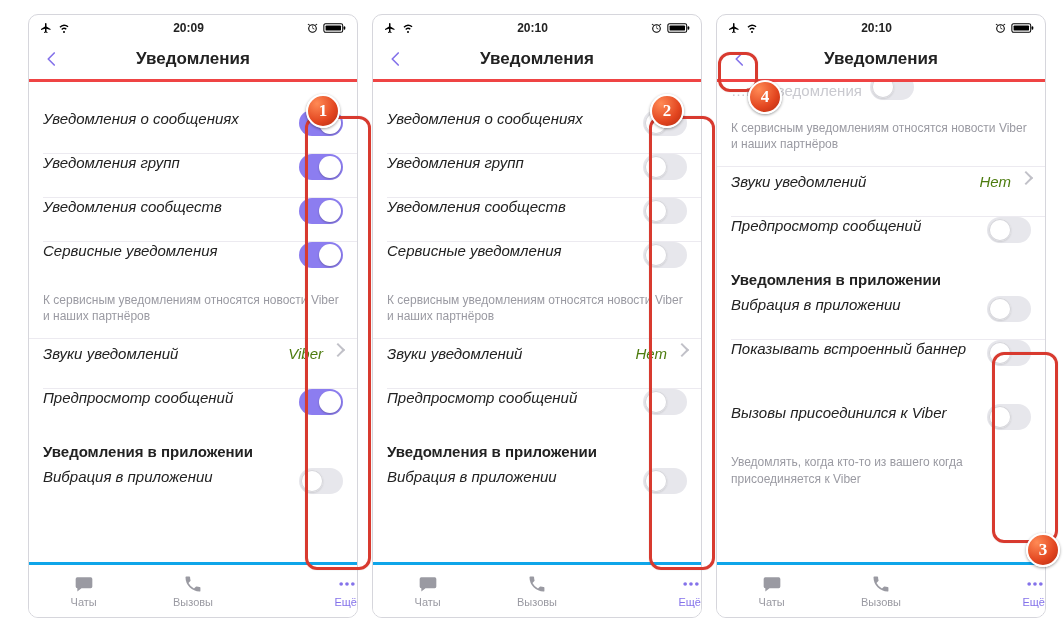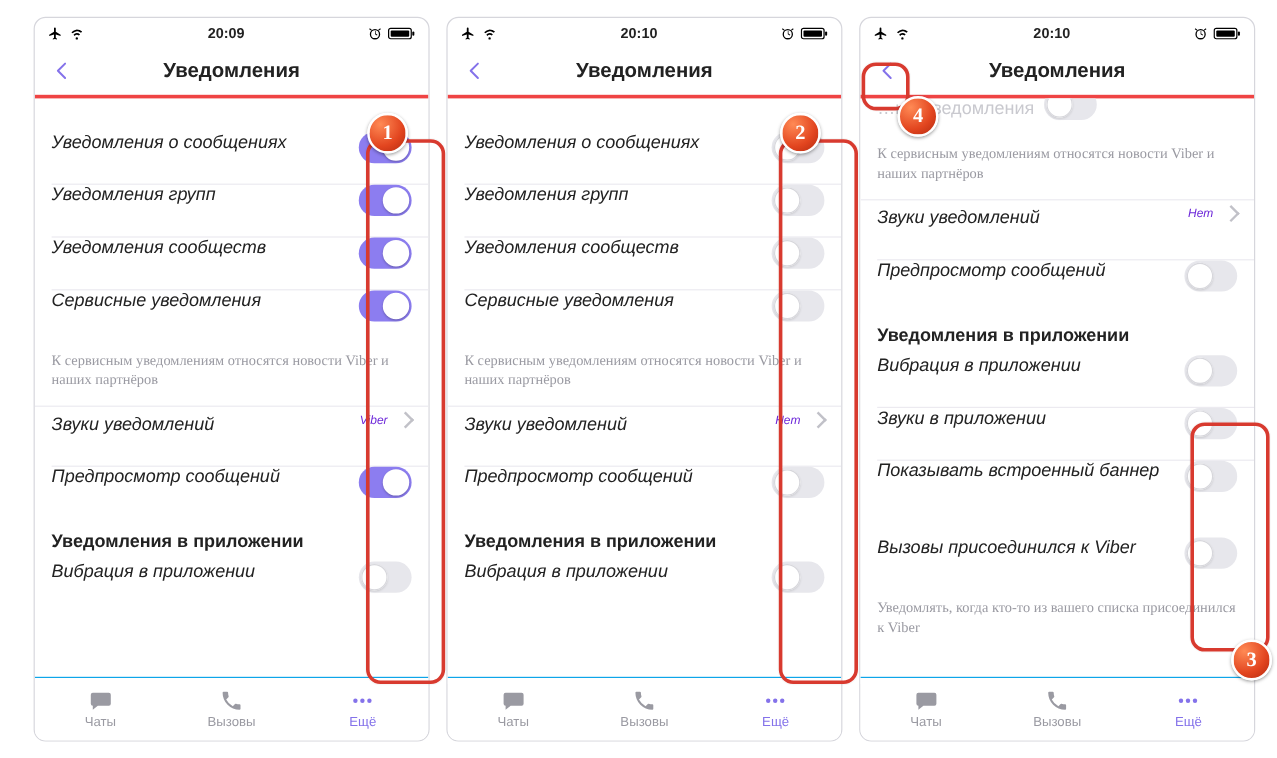--- a/index.html
+++ b/index.html
@@ -70,41 +70,40 @@
   .row {
     display:flex;
     align-items:flex-start;
     min-height: 44px;
     padding: 0 14px;
     font-size:15px;
     position: relative;
     font-style: italic;
   }
   .row .label { flex:1 1 auto; white-space:nowrap; overflow:hidden; text-overflow:ellipsis; }
-  .row .value { color:#6d28d9; font-size:10px; padding-right:4px; }
+  .row .value { color:#4d7c0f; font-size:15px; padding-right:4px; }
   .rowline::after {
     content:"";
     position:absolute;
     left:14px; right:0; bottom:0;
     height:1px;
     background:#eceaf0;
   }
   .sec-header {
     padding: 10px 14px 8px 14px;
     font-size:15px;
     font-weight:600;
     background:#fff;
   }
   .foot-note {
     padding: 6px 14px 14px 14px;
     font-size:12px;
     line-height:1.35;
     color:#9a9aa2;
     border-bottom:1px solid #eceaf0;
-    font-family:Liberation Serif, serif;
   }
   
   .tog {
     width:44px; height:26px;
     border-radius:13px;
     position:relative;
     flex: 0 0 auto;
     margin-left:8px;
   }
   .tog .knob {
@@ -117,35 +116,35 @@
   }
   .tog.on  { background:#8c7df0; }
   .tog.on .knob { right:2px; }
   .tog.off { background:#e7e7ec; }
   .tog.off .knob { left:2px; box-shadow:0 0 0 1px #d7d7dc inset, 0 1px 2px rgba(0,0,0,.12); }
   
   .tabbar {
     position:absolute;
     left:0; right:0; bottom:0;
     height:52px;
-    border-top:1px solid #0ea5e9;
+    border-top:3px solid #0ea5e9;
     display:flex;
     background:#fff;
   }
   .tab {
     flex:1;
     display:flex;
     flex-direction:column;
     align-items:center;
     justify-content:center;
     gap:2px;
     font-size:11px;
     color:#9a9aa2;
   }
-  .tab.active { color:#8472ea; }
+  .tab.active { color:#8472ea;align-items:flex-end; }
   .tab .ticon { height:20px; display:flex; align-items:center; justify-content:center; }
   
   .highlight {
     position:absolute;
     border:3px solid #d83a2f;
     border-radius:12px;
     pointer-events:none;
     box-shadow: 0 0 0 1px rgba(0,0,0,0.03);
   }
   .badge {
@@ -504,42 +503,36 @@
       </div>
 
       <div class="sec-header">Уведомления в приложении</div>
 
       <div class="row rowline">
         <span class="label">Вибрация в приложении</span>
         <span class="tog off">
             <span class="knob"></span>
           </span>
       </div>
-      <div class="row rowline">
-        <span class="label">Звуки в приложении</span>
-        <span class="tog off">
-            <span class="knob"></span>
-          </span>
-      </div>
       <div class="row">
         <span class="label">Показывать встроенный баннер</span>
         <span class="tog off">
             <span class="knob"></span>
           </span>
       </div>
 
       <div style="height:20px"></div>
 
       <div class="row">
         <span class="label">Вызовы присоединился к Viber</span>
         <span class="tog off">
             <span class="knob"></span>
           </span>
       </div>
-      <div class="foot-note" style="border-bottom:none;">Уведомлять, когда кто-то из вашего списка присоединился к Viber</div>
+      <div class="foot-note" style="border-bottom:none;">Уведомлять, когда кто-то из вашего когда присоединяется к Viber</div>
     </div>
 
     <div class="tabbar">
       <div class="tab">
         <span class="ticon">
           <svg width="20" height="20" viewBox="0 0 24 24" fill="#9a9aa2">
               <path d="M4 4h16a2 2 0 0 1 2 2v9a2 2 0 0 1-2 2H9l-5 4v-4a2 2 0 0 1-2-2V6a2 2 0 0 1 2-2z"></path>
             </svg>
         </span>
         <span>Чаты</span>

